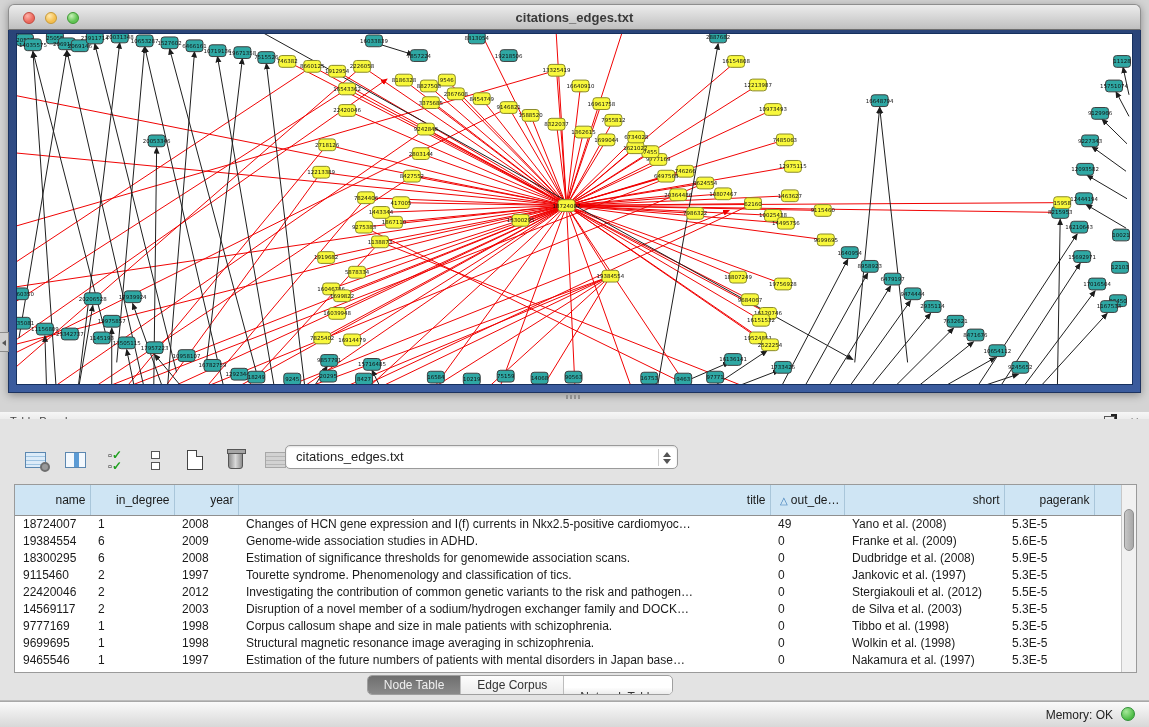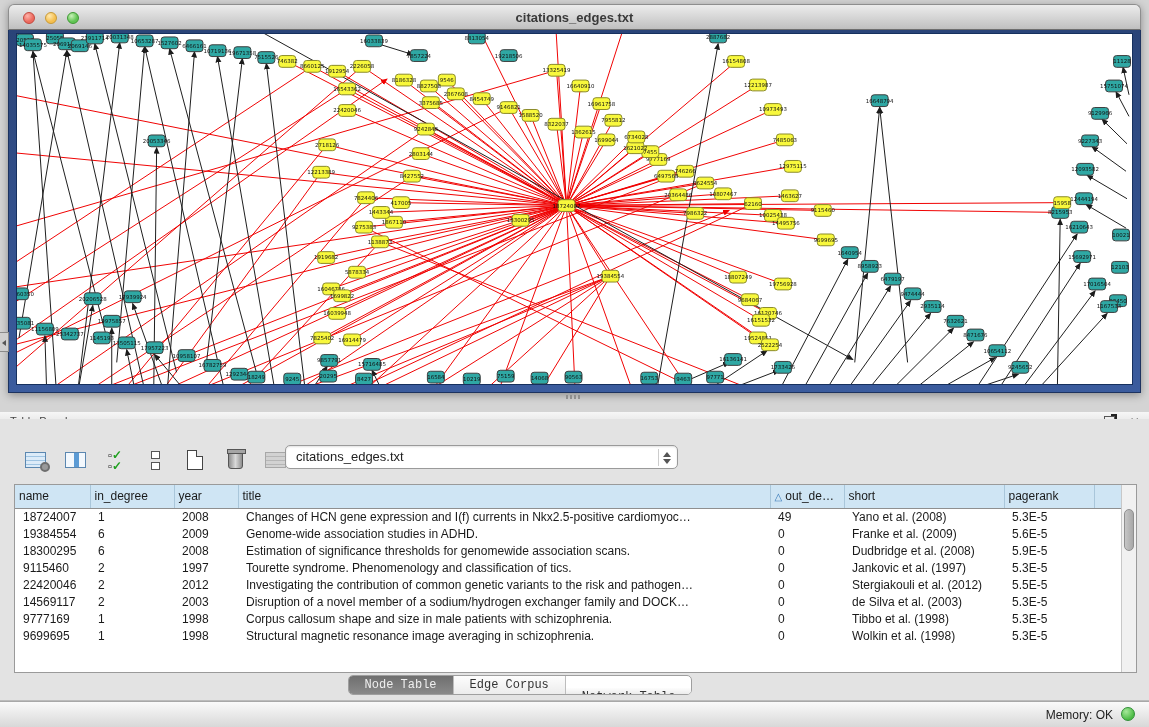--- a/index.html
+++ b/index.html
@@ -78,32 +78,32 @@
   .combo .stepper { position:absolute; right:6px; top:3px; width:13px; height:17px;
     border-left:1px solid #ccc; padding-left:4px; display:flex; flex-direction:column; justify-content:center; gap:2px; }
   .combo .stepper i { width:0; height:0; border-left:4px solid transparent; border-right:4px solid transparent; }
   .combo .stepper .up { border-bottom:5px solid #555; }
   .combo .stepper .dn { border-top:5px solid #555; }
 
   
   .table-wrap { position:absolute; left:14px; top:65px; width:1123px; height:189px;
     background:#fff; border:1px solid #9a9a9a; overflow:hidden; }
   table.data { border-collapse:collapse; table-layout:fixed; width:1107px; font-size:12px; color:#1a1a1a; }
-  table.data th { height:23px; background:#cfe5f4; border-right:1px solid #a9c6da;
-    border-bottom:1px solid #8f8f8f; font-weight:400; text-align:left; overflow:hidden;
+  table.data th { height:30px; background:#cfe5f4; border-right:1px solid #a9c6da;
+    border-bottom:1px solid #8f8f8f; font-weight:400; text-align:right; overflow:hidden;
     white-space:nowrap; padding:0 4px; }
   table.data td { height:17px; padding:0 8px; white-space:nowrap; overflow:hidden; }
   .sort-tri { color:#3a7ab8; font-size:10px; margin-right:3px; }
   .vscroll { position:absolute; right:0; top:0; width:15px; height:100%;
     background:#f1f1f1; border-left:1px solid #c8c8c8; }
   .vthumb { position:absolute; left:2px; top:24px; width:10px; height:42px; border-radius:5px;
     background:linear-gradient(90deg,#c6c6c6,#a8a8a8); border:1px solid #8f8f8f; }
 
   
-  .tabs { position:absolute; left:0; top:256px; width:1040px; display:flex; justify-content:center;font-family:Liberation Mono, monospace; }
+  .tabs { position:absolute; left:0; top:256px; width:1040px; display:flex; justify-content:center; }
   .tabgroup { display:flex; border:1px solid #9f9f9f; border-radius:5px; overflow:hidden;
     background:#fff; height:20px; }
   .tab { padding:0 16px; font-size:12px; line-height:19px; color:#333;
     background:linear-gradient(#fdfdfd,#ececec); border-right:1px solid #bdbdbd; }
   .tab:last-child { border-right:none;margin-top:12px; }
   .tab.sel { background:linear-gradient(#6f6f6f,#8a8a8a); color:#efefef; }
 
   
   .status-bar { position:absolute; left:0; top:701px; width:1149px; height:26px;
     background:linear-gradient(#fafafa,#d8d8d8); border-top:1px solid #a8a8a8; }
@@ -1031,20 +1031,30 @@
           <tr>
             <td>9699695</td>
             <td>1</td>
             <td>1998</td>
             <td>Structural magnetic resonance image averaging in schizophrenia.</td>
             <td>0</td>
             <td>Wolkin et al. (1998)</td>
             <td>5.3E-5</td>
             <td></td>
           </tr>
+          <tr>
+            <td>9465546</td>
+            <td>1</td>
+            <td>1997</td>
+            <td>Estimation of the future numbers of patients with mental disorders in Japan base…</td>
+            <td>0</td>
+            <td>Nakamura et al. (1997)</td>
+            <td>5.3E-5</td>
+            <td></td>
+          </tr>
         </tbody>
     </table>
     <div class="vscroll">
       <div class="vthumb"></div>
     </div>
   </div>
 
   <div class="tabs">
     <div class="tabgroup" id="tabgroup">
         <div class="tab sel">Node Table</div>

